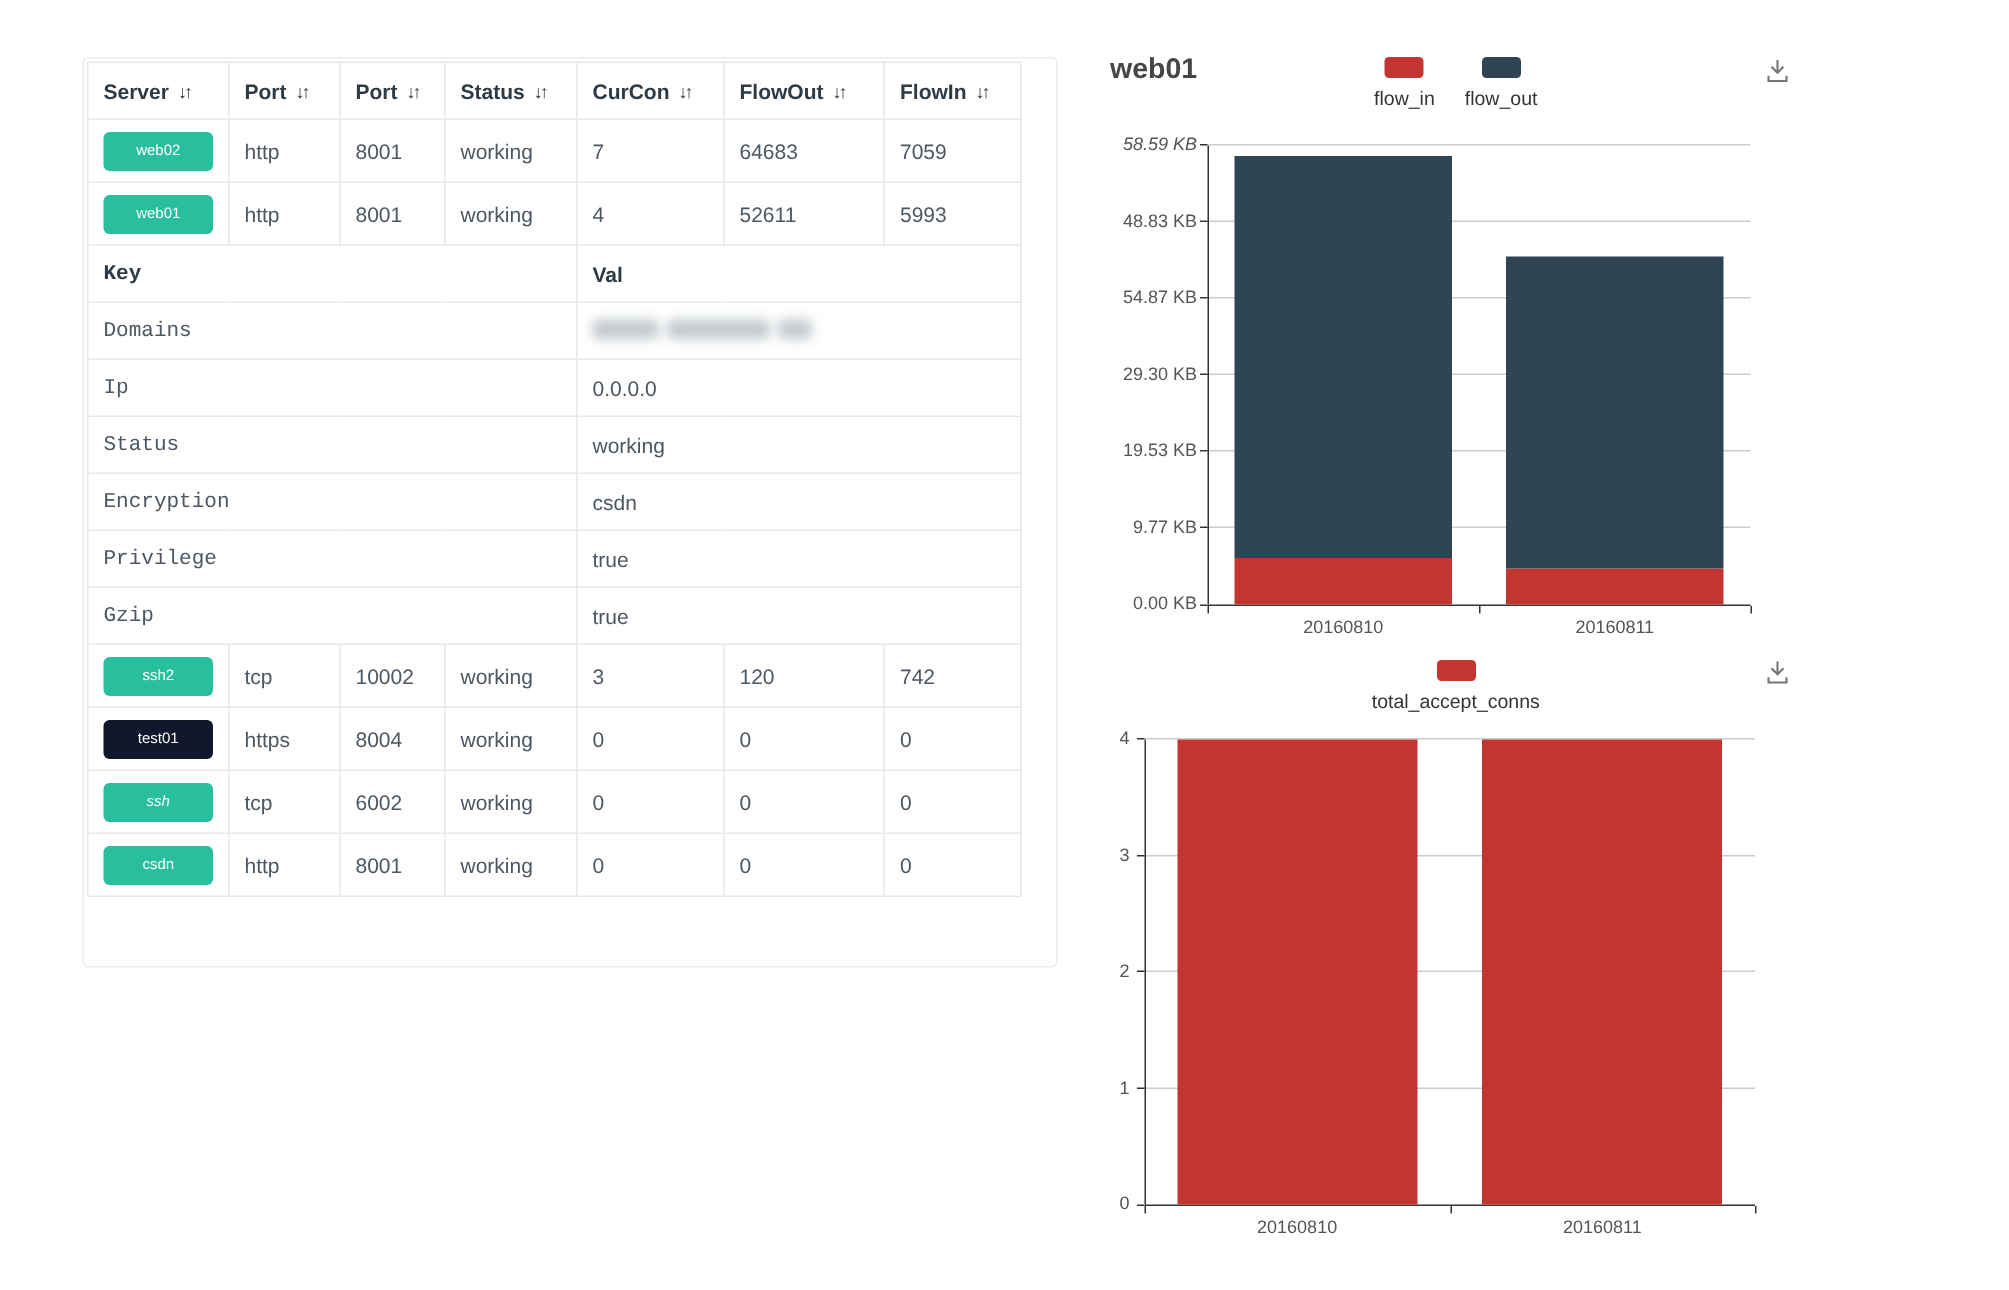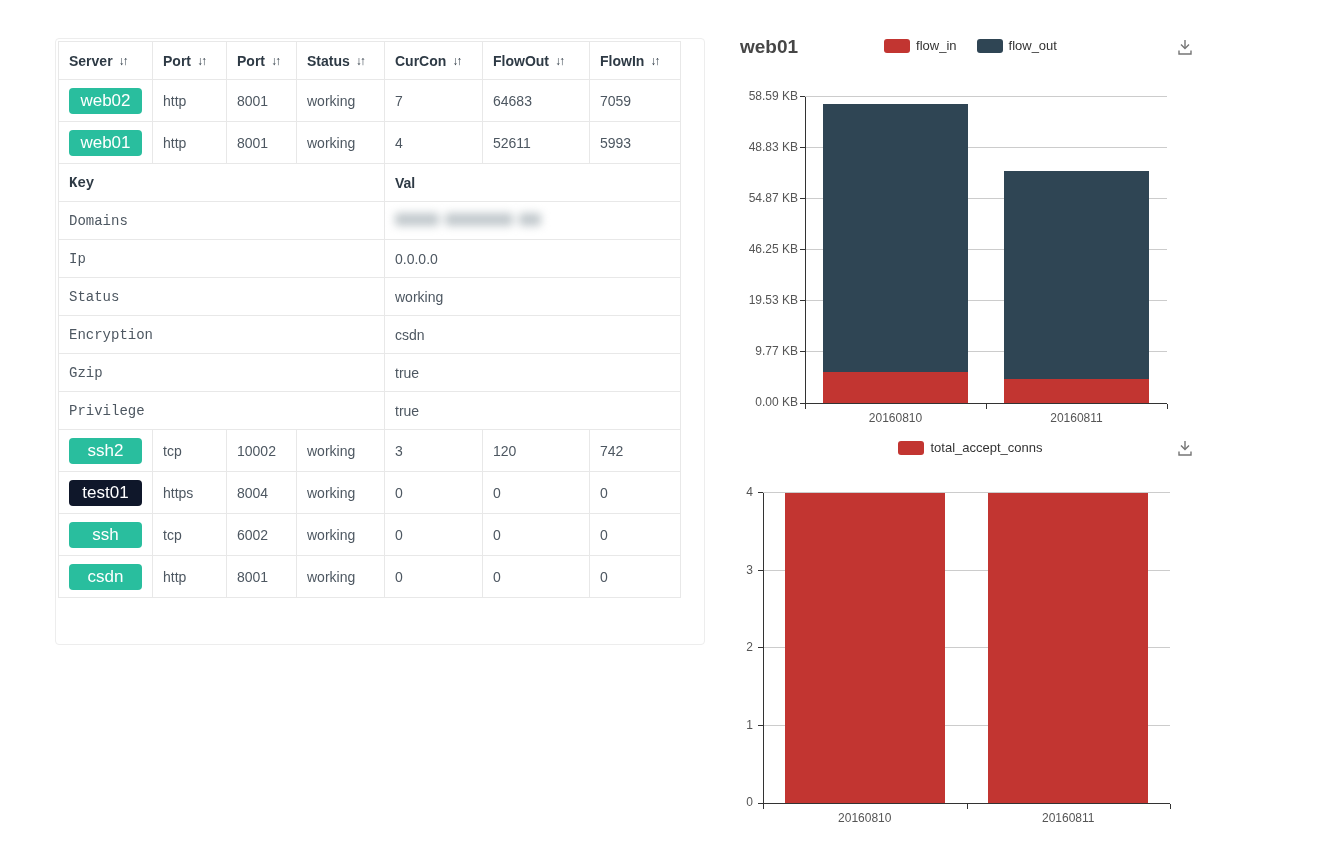--- a/index.html
+++ b/index.html
@@ -12,31 +12,31 @@
   table.srv { width: 622px; border-collapse: collapse; table-layout: fixed; }
   table.srv th, table.srv td { border: 1px solid #e8e8e8; padding: 0 10px;
     font-size: 14px; text-align: left; vertical-align: middle; }
   table.srv th { height: 38px; font-weight: bold; color: #2e3a45; white-space: nowrap; }
   table.srv td { height: 42px; color: #4d5761; }
   tr.kv-row td, tr.kv-head th { height: 38px; }
   td.kv-key, th.kv-key { padding-left: 12px; font-family: Liberation Mono, monospace; }
   .sort-icon { font-size: 12px; letter-spacing: -2px; color: #2e3a45; margin-left: 6px;
     display: inline-block; transform: translateY(-1px); }
   .badge { display: block; margin: 0 auto; width: 73px; height: 26px; line-height: 26px;
-    text-align: center; border-radius: 4px; color: #fff; font-size: 17px; cursor: pointer; }
+    text-align: center; border-radius: 4px; color: #fff; font-size: 10px; cursor: pointer; }
   .blur-wrap { display: inline-flex; gap: 6px; align-items: center; filter: blur(4px); }
   .blur-blob { height: 13px; border-radius: 3px; background: #c2c9cd; display: inline-block; }
 
   
   .right-col { position: absolute; left: 718px; top: 0; width: 505px; height: 860px; }
   .chart-title { position: absolute; left: 22px; top: 36px; font-size: 19px;
     font-weight: bold; color: #464646; }
   .legend { position: absolute; left: 0; right: 0; display: flex; justify-content: center;
     align-items: center; gap: 20px; }
-  .legend-item { display: flex; align-items: center; gap: 6px; cursor: pointer; }
+  .legend-item { display: flex; align-items: center; gap: 6px; cursor: pointer; flex-direction: column; }
   .legend-swatch { width: 26px; height: 14px; border-radius: 3px; }
   .legend-label { font-size: 13px; color: #333; }
   .dl-btn { position: absolute; right: 26px; width: 22px; height: 20px; cursor: pointer; }
   .plot { position: absolute; }
   .gridline { position: absolute; left: 0; right: 0; height: 1px; background: #ccc; }
   .axis-y { position: absolute; left: 0; top: 0; bottom: 0; width: 1px; background: #333; }
   .axis-x { position: absolute; left: 0; right: 0; bottom: -1px; height: 1px; background: #333; }
   .ytick { position: absolute; width: 5px; height: 1px; background: #333; left: -5px; }
   .xtick { position: absolute; width: 1px; height: 5px; background: #333; bottom: -6px; }
   .ylabel { position: absolute; font-size: 12px; color: #555; text-align: right; }
@@ -110,25 +110,25 @@
   </tr>
         <tr class="kv-row">
     <td class="kv-key" colspan="4">Status</td>
     <td colspan="3">working</td>
   </tr>
         <tr class="kv-row">
     <td class="kv-key" colspan="4">Encryption</td>
     <td colspan="3">csdn</td>
   </tr>
         <tr class="kv-row">
+    <td class="kv-key" colspan="4">Privilege</td>
+    <td colspan="3">true</td>
+  </tr>
+        <tr class="kv-row">
     <td class="kv-key" colspan="4">Gzip</td>
-    <td colspan="3">true</td>
-  </tr>
-        <tr class="kv-row">
-    <td class="kv-key" colspan="4">Privilege</td>
     <td colspan="3">true</td>
   </tr>
         <tr>
     <td>
             <span class="badge" style="background: rgb(41, 190, 158);">ssh2</span>
           </td>
     <td>tcp</td>
     <td>10002</td>
     <td>working</td>
     <td>3</td>
@@ -141,21 +141,21 @@
           </td>
     <td>https</td>
     <td>8004</td>
     <td>working</td>
     <td>0</td>
     <td>0</td>
     <td>0</td>
   </tr>
         <tr>
     <td>
-            <span class="badge" style="background: rgb(41, 190, 158);">ssh</span>
+            <span class="badge" style="background: rgb(41, 190, 158); font-style: italic;">ssh</span>
           </td>
     <td>tcp</td>
     <td>6002</td>
     <td>working</td>
     <td>0</td>
     <td>0</td>
     <td>0</td>
   </tr>
         <tr>
     <td>
@@ -220,24 +220,24 @@
       <div class="bar-stack" style="left: 199px; width: 145px; height: 306px;">
         <div class="bar-seg" style="background: rgb(194, 53, 49); height: 24px; bottom: 0px;"></div>
         <div class="bar-seg" style="background: rgb(47, 69, 84); height: 208px; bottom: 24px;"></div>
       </div>
       <div class="xtick" style="left: 362px;"></div>
     </div>
   <div id="plot1-ylabels">
       <div class="ylabel" style="left: 0px; width: 80px; top: 395px;">0.00 KB</div>
       <div class="ylabel" style="left: 0px; width: 80px; top: 344px;">9.77 KB</div>
       <div class="ylabel" style="left: 0px; width: 80px; top: 293px;">19.53 KB</div>
-      <div class="ylabel" style="left: 0px; width: 80px; top: 242px;">46.25 KB</div>
+      <div class="ylabel" style="left: 0px; width: 80px; top: 242px;">29.30 KB</div>
       <div class="ylabel" style="left: 0px; width: 80px; top: 191px;">54.87 KB</div>
       <div class="ylabel" style="left: 0px; width: 80px; top: 140px;">48.83 KB</div>
-      <div class="ylabel" style="left: 0px; width: 80px; top: 89px;">58.59 KB</div>
+      <div class="ylabel" style="left: 0px; width: 80px; top: 89px; font-style: italic;">58.59 KB</div>
     </div>
   <div id="plot1-xlabels">
       <div class="xlabel" style="left: 87px; width: 181px; top: 411px;">20160810</div>
       <div class="xlabel" style="left: 268px; width: 181px; top: 411px;">20160811</div>
     </div>
 
   <div class="legend" style="top:440px;">
     <div class="legend-item">
       <span class="legend-swatch" id="sw-c2-0" style="background: rgb(194, 53, 49);"></span>
       <span class="legend-label">total_accept_conns</span>

